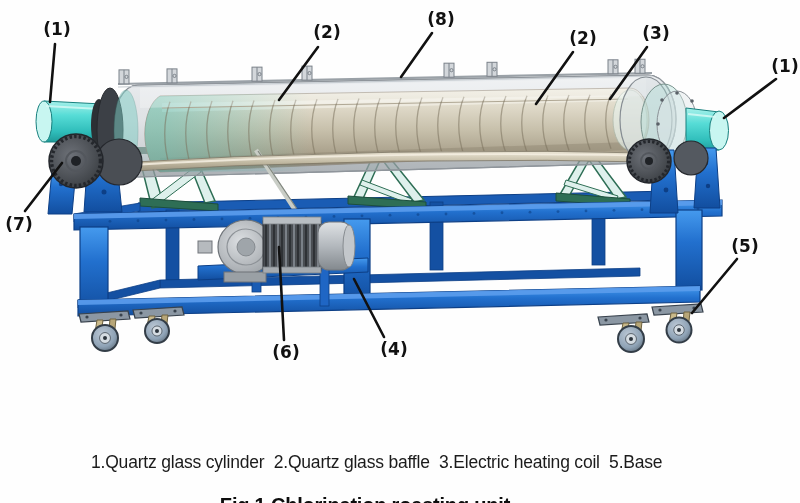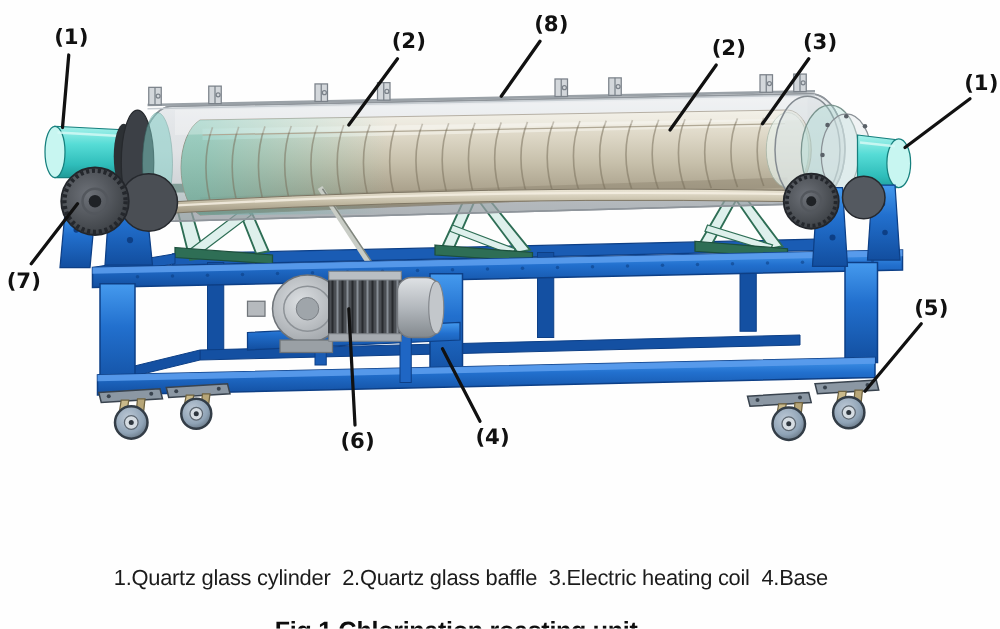--- a/index.html
+++ b/index.html
@@ -419,19 +419,19 @@
           <text x="394" y="355" class="callout-text">(4)</text>
         </g>
         <g>
           <line x1="737" y1="259" x2="692" y2="313" class="callout-line"></line>
           <text x="745" y="252" class="callout-text">(5)</text>
         </g>
       </g>
 </svg>
 
 <div class="legend">
-  <div>1.Quartz glass cylinder  2.Quartz glass baffle  3.Electric heating coil  4.Base</div>
+  <div>1.Quartz glass cylinder  2.Quartz glass baffle  3.Electric heating coil  5.Base</div>
   
 </div>
 
 <div class="caption">Fig.1.Chlorination roasting unit</div>
 
 </div>
 
 </body></html>

